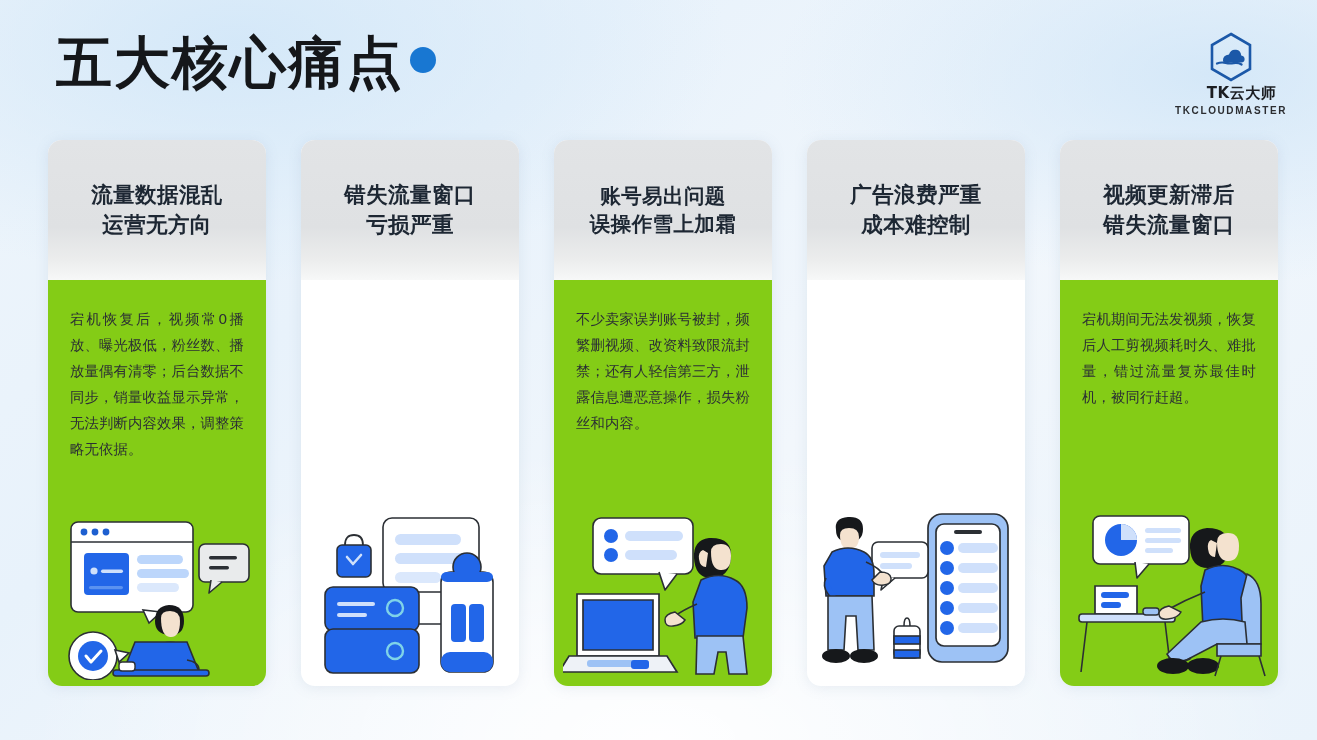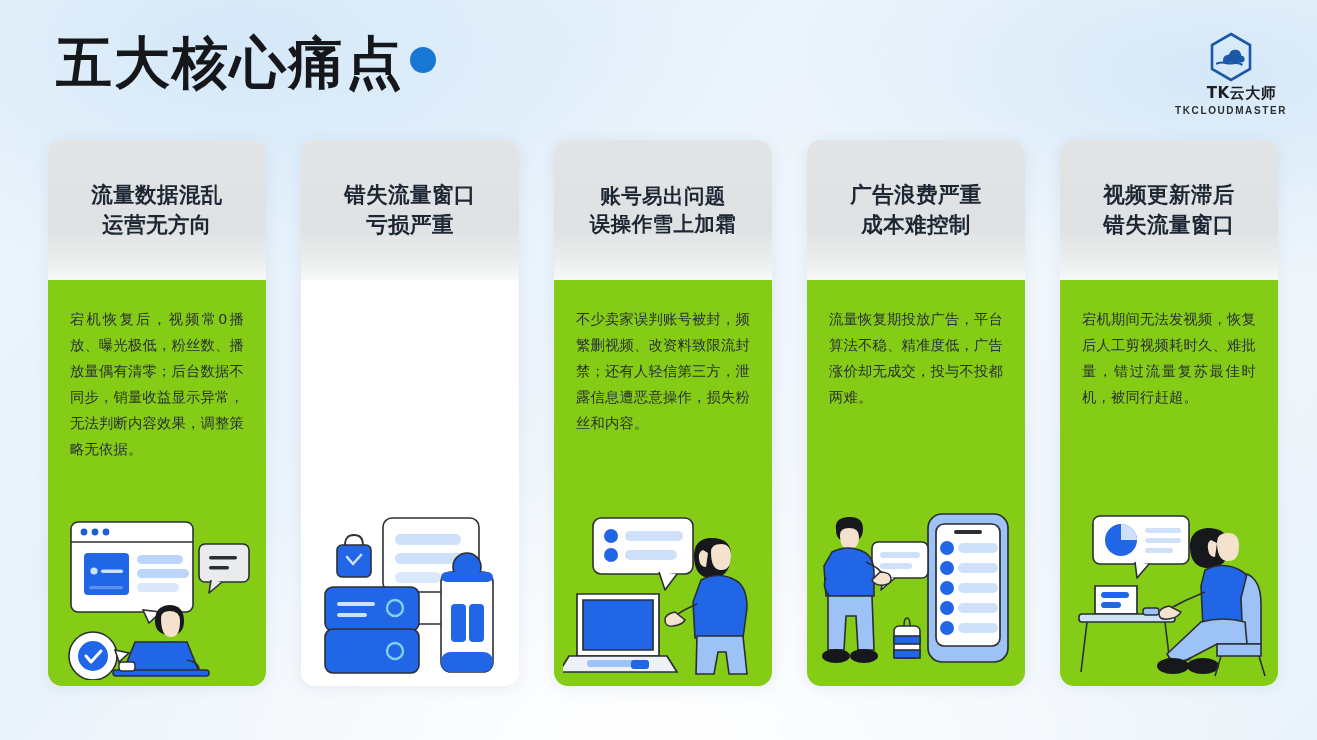--- a/index.html
+++ b/index.html
@@ -224,23 +224,20 @@
         <path d="M134 124 h46 l4 38 h-18 l-3 -22 h-8 l-4 22 h-18 Z" fill="#9dc2f5" stroke="#2b2f34" stroke-width="1.6"></path>
       </svg>
     </div>
   </div>
 
   <div class="card">
     <div class="card-head">
       <div class="card-head-text">广告浪费严重
 成本难控制</div>
     </div>
-    <div class="card-body">
-      <div class="card-desc">流量恢复期投放广告，平台算法不稳、精准度低，广告涨价却无成交，投与不投都两难。</div>
-    </div>
     <div class="card-art">
       <svg width="196" height="172" viewBox="0 0 196 172">
         <g stroke="#2b2f34" stroke-width="1.7">
           <rect x="110" y="6" width="80" height="148" rx="14" fill="#9dc2f5"></rect>
           <rect x="118" y="16" width="64" height="122" rx="8" fill="#fff"></rect>
         </g>
         <rect x="136" y="22" width="28" height="4" rx="2" fill="#2b2f34"></rect>
         <circle cx="129" cy="40" r="7" fill="#2266e8"></circle>
           <rect x="140" y="35" width="40" height="10" rx="5" fill="#cfe0fb"></rect>
         <circle cx="129" cy="60" r="7" fill="#2266e8"></circle>

